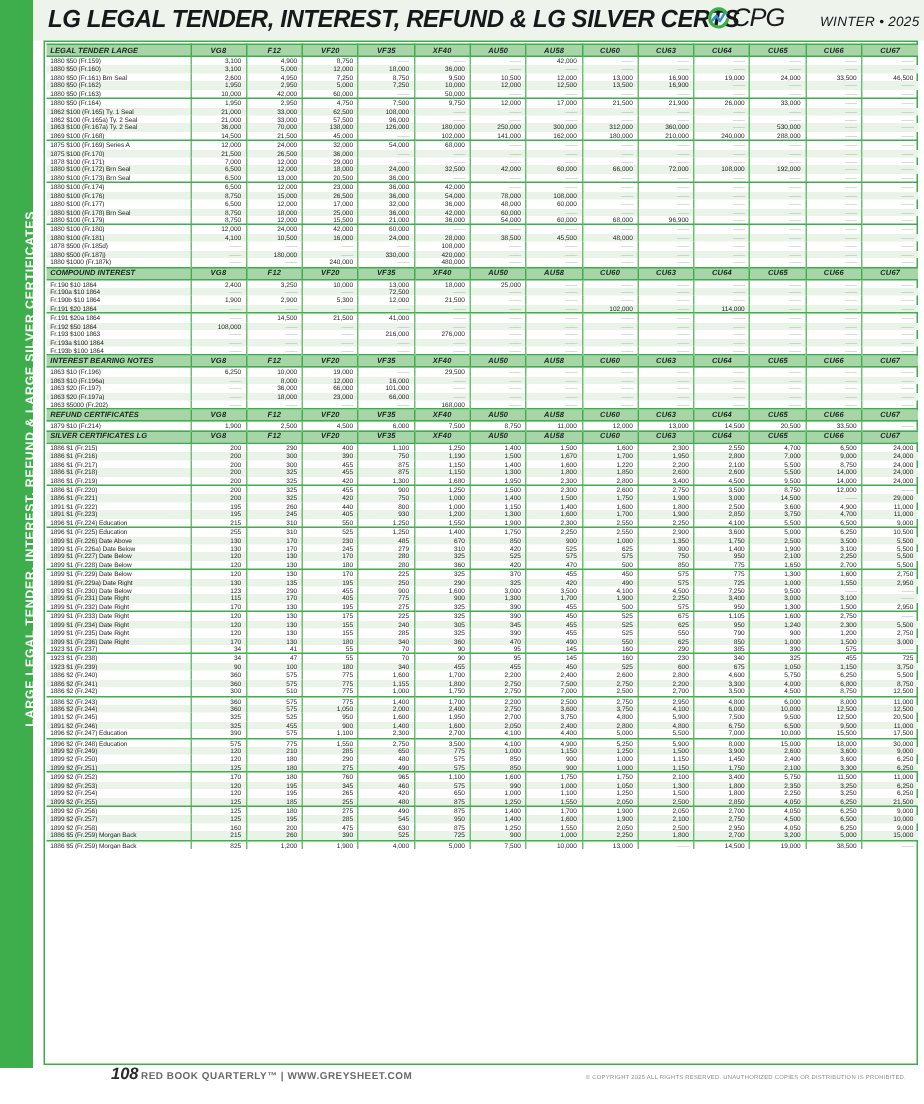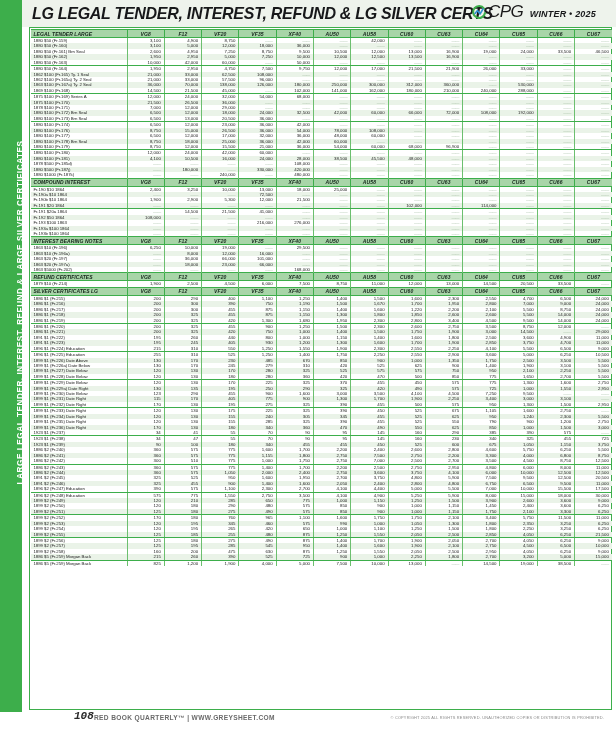--- a/index.html
+++ b/index.html
@@ -41,22 +41,22 @@
   .cpg {
     position:absolute; left:449px; top:2px;
     display:flex; align-items:center; gap:1px;
   }
   .cpg-mark { width:16px; height:16px; }
   .cpg-text {
     font-size:17px; font-weight:normal; font-style:italic; color:#1a1a1a;
     letter-spacing:-0.6px;
   }
   .season {
-    position:absolute; right:20px; top:9px;
-    font-size:9px; font-weight:bold; font-style:italic; color:#17181a;
+    position:absolute; right:3px; top:9px;
+    font-size:9px; font-weight:normal; font-style:italic; color:#17181a;
     letter-spacing:0.2px;
   }
 
   
   .tbl-wrap {
     position:absolute; left:29px; top:27px; width:583px; height:683px;
     border:1.3px solid #3dae4b;
     background:#ffffff;
     padding:1px;
   }
@@ -99,21 +99,21 @@
   tr.d td:last-child { border-right:none; }
   tr.d.alt td { background:#eaf3e8; }
   tr.grp td { border-bottom:1.1px solid #3dae4b; }
 
   .dash { color:#9ab79a; letter-spacing:-0.3px; font-size:4.2px; }
 
   
   .foot { position:absolute; left:22px; bottom:10px; right:0; height:16px; }
   .pg {
     position:absolute; left:52px; top:0;
-    font-size:11px; font-weight:bold; font-style:italic; color:#2a2a2a;font-family:Liberation Mono, monospace;
+    font-size:11px; font-weight:bold; font-style:italic; color:#2a2a2a;
   }
   .foot-brand {
     position:absolute; left:72px; top:4px;
     font-size:6.6px; font-weight:bold; color:#6a6a6a; letter-spacing:0.35px;
   }
   .foot-copy {
     position:absolute; right:12px; top:5px;
     font-size:3.9px; color:#8a8a8a; letter-spacing:0.18px;
   }
 </style>

